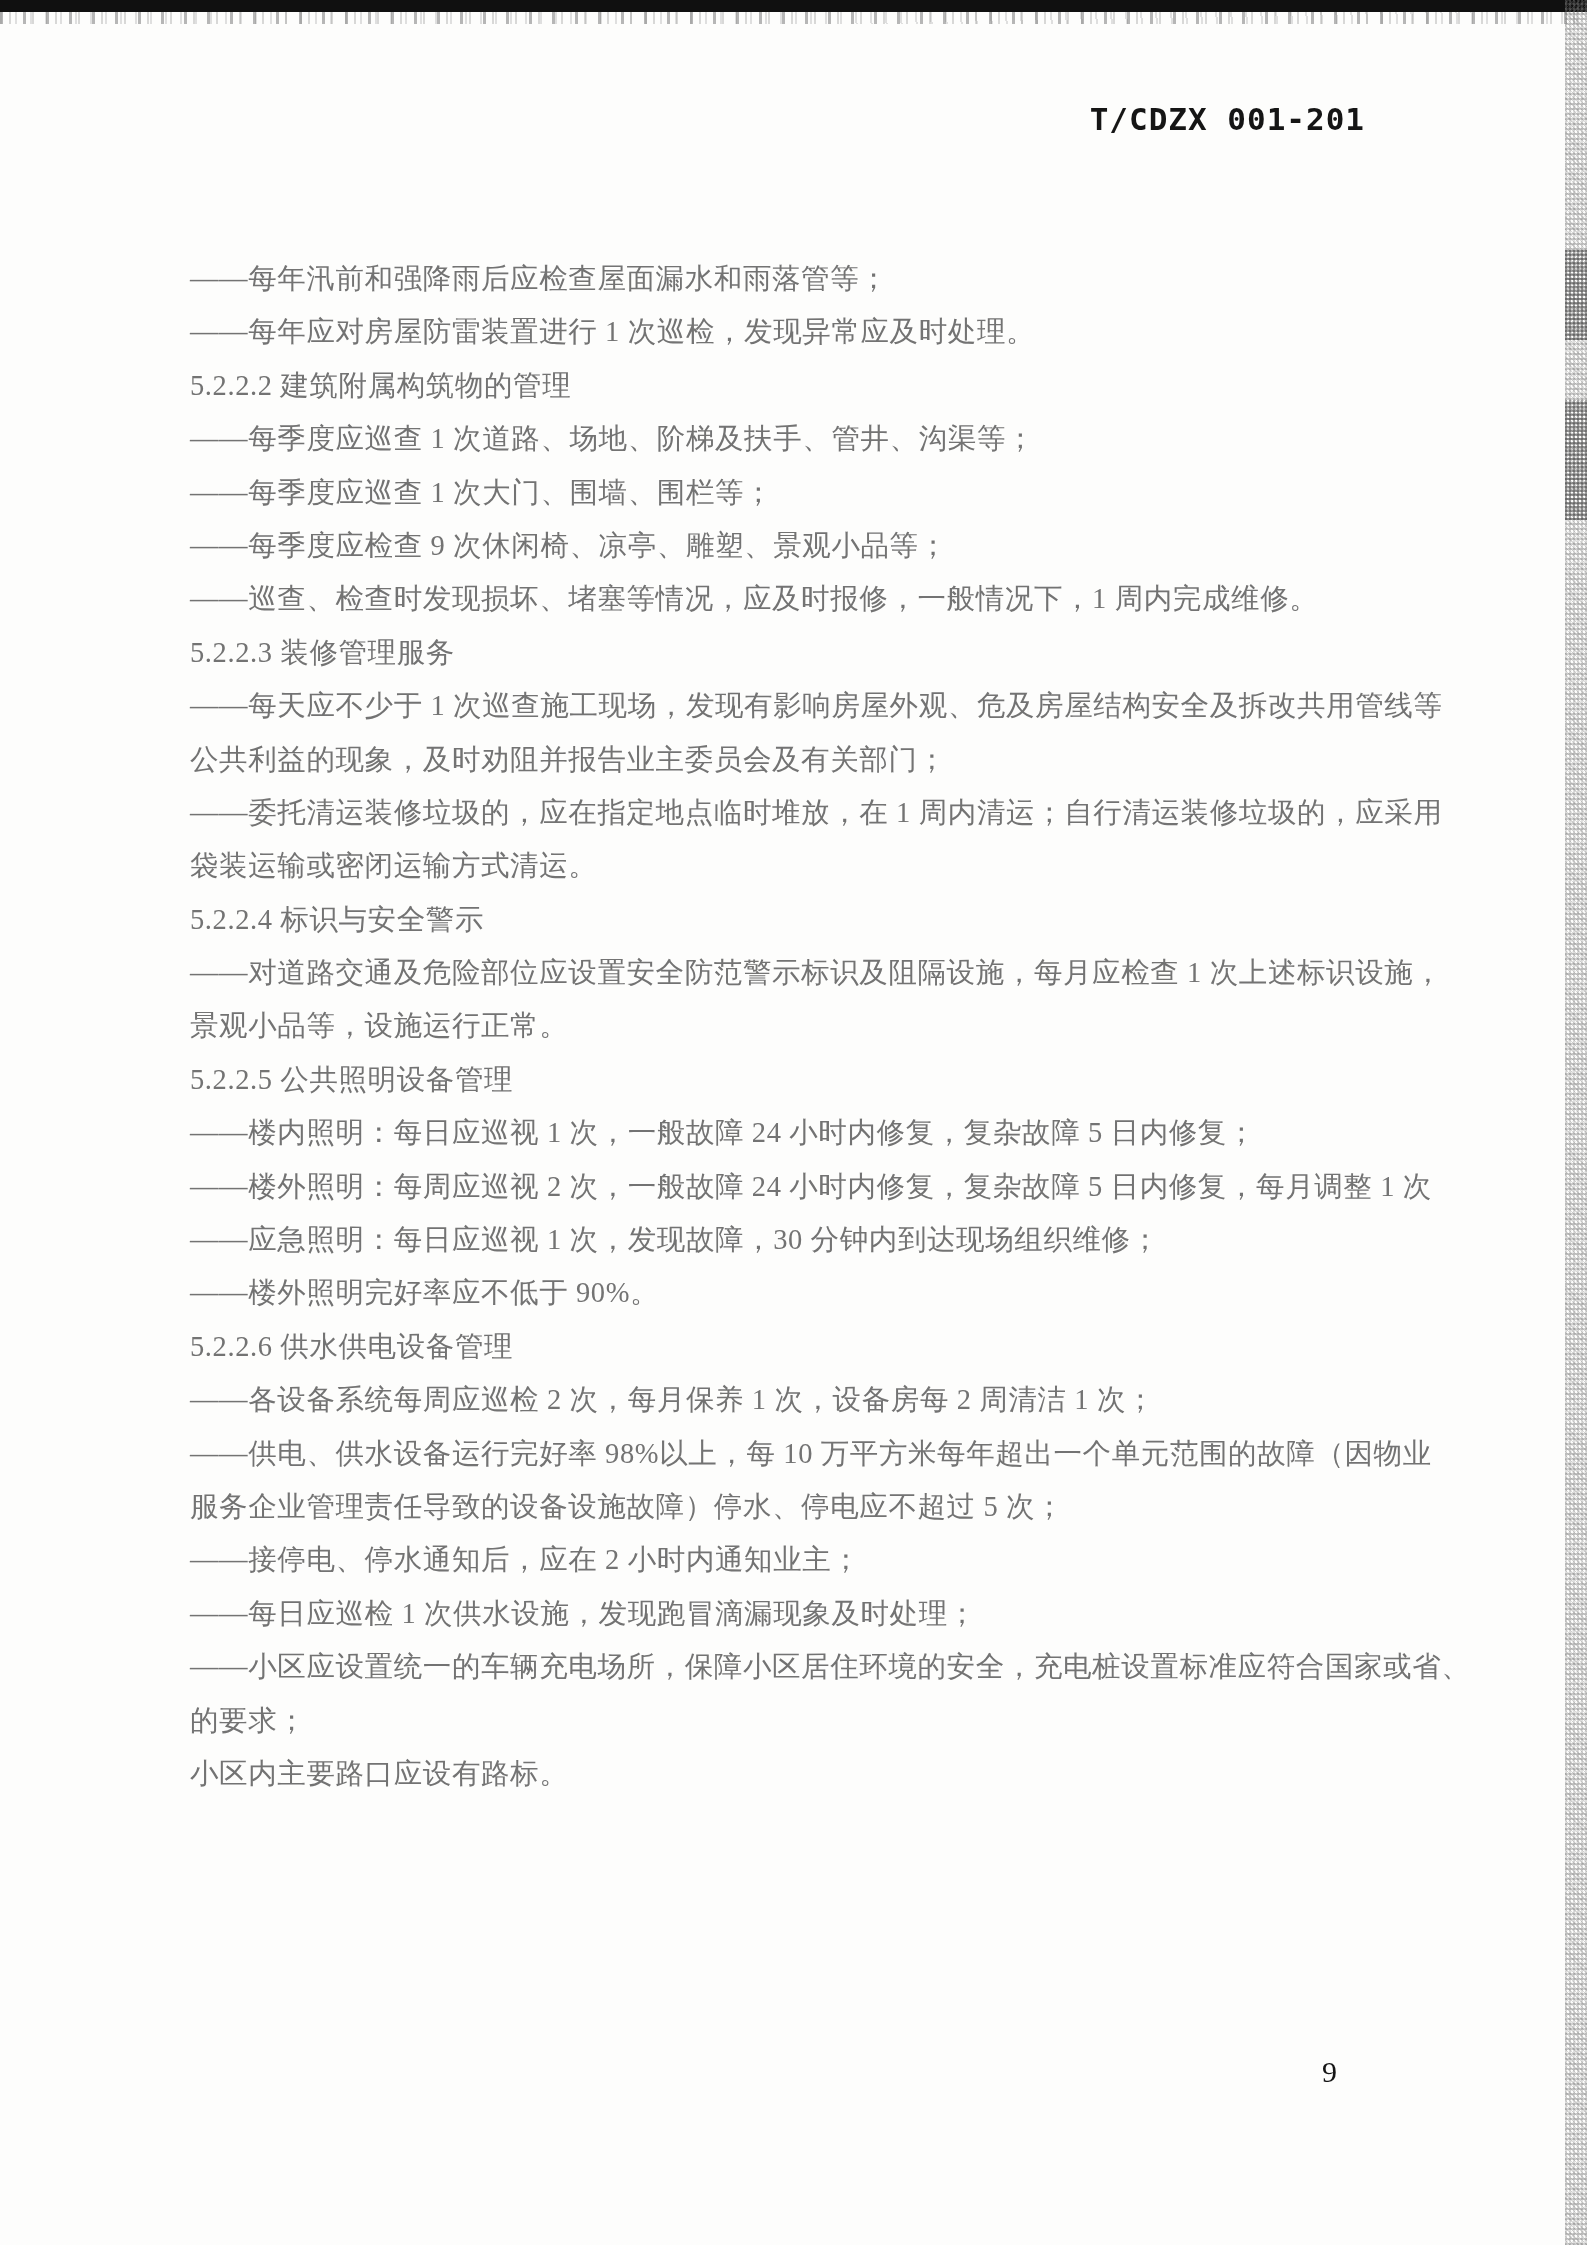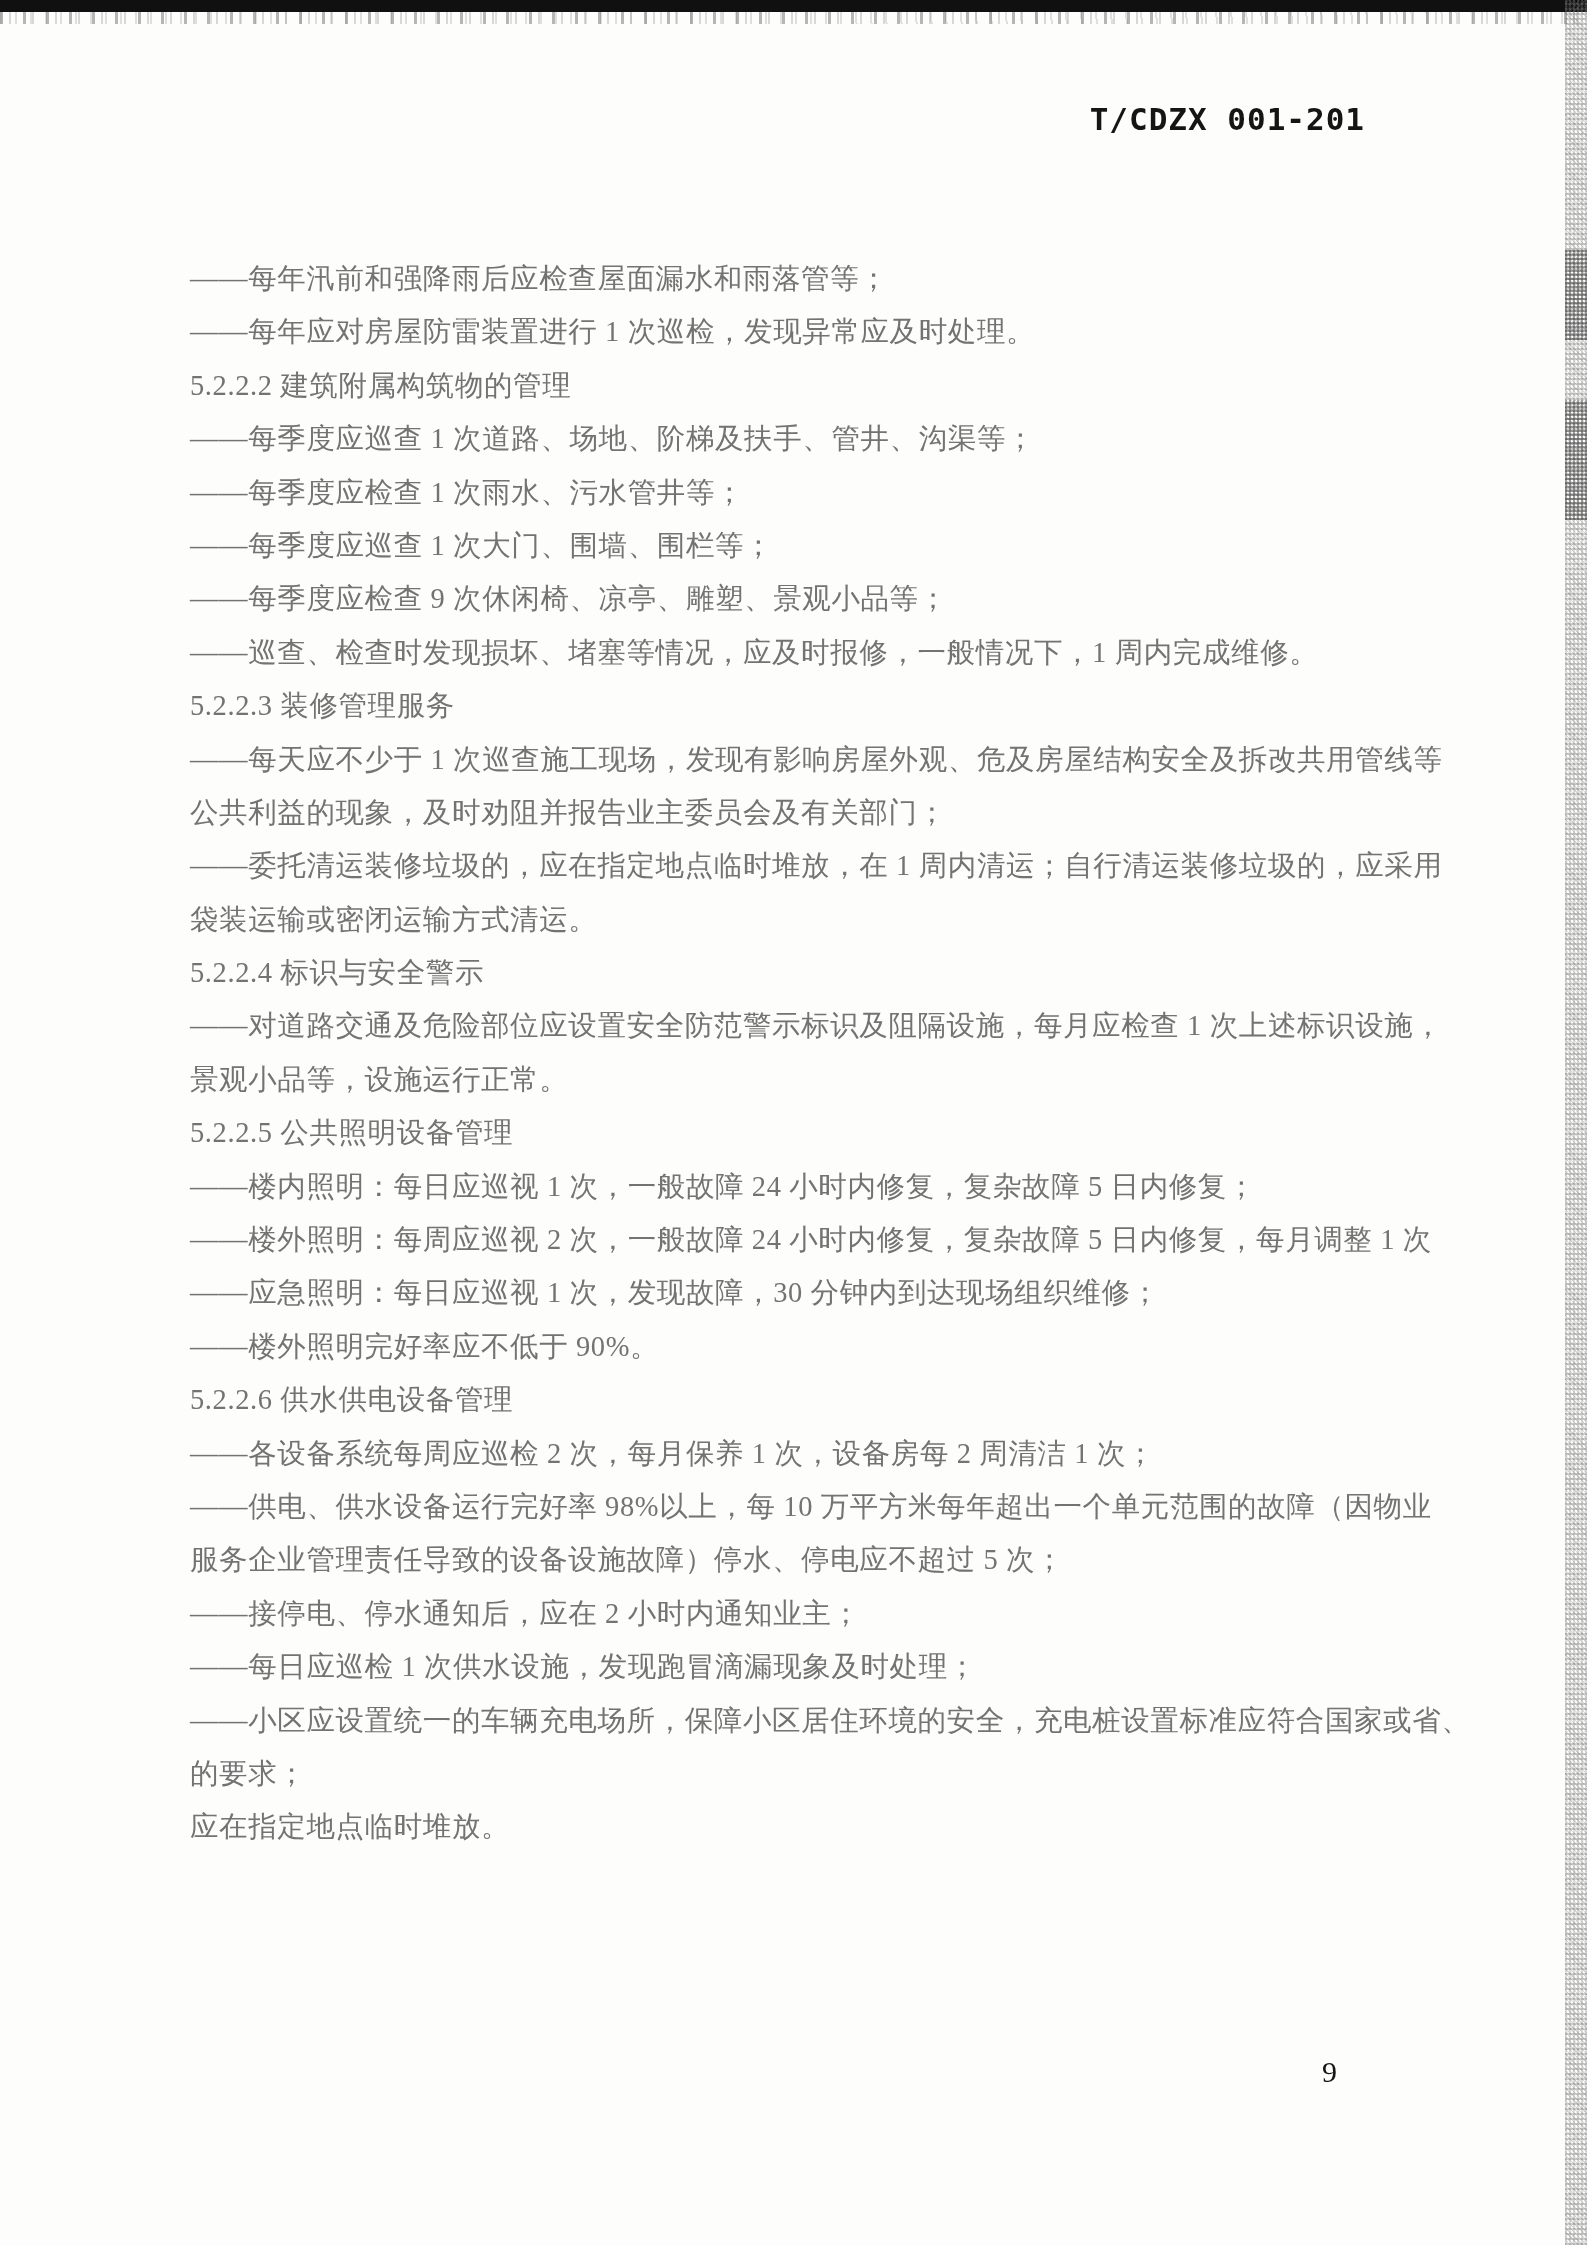--- a/index.html
+++ b/index.html
@@ -87,21 +87,20 @@
 <div class="right-noise-dark1"></div>
 <div class="right-noise-dark2"></div>
 
 <div class="doc-header">T/CDZX 001-201</div>
 
 <div class="content">
     <div class="text-line">——每年汛前和强降雨后应检查屋面漏水和雨落管等；</div>
     <div class="text-line">——每年应对房屋防雷装置进行 1 次巡检，发现异常应及时处理。</div>
     <div class="text-line">5.2.2.2  建筑附属构筑物的管理</div>
     <div class="text-line">——每季度应巡查 1 次道路、场地、阶梯及扶手、管井、沟渠等；</div>
-    <div class="text-line">——每季度应检查 1 次雨水、污水管井等；</div>
     <div class="text-line">——每季度应巡查 1 次大门、围墙、围栏等；</div>
     <div class="text-line">——每季度应检查 9 次休闲椅、凉亭、雕塑、景观小品等；</div>
     <div class="text-line">——巡查、检查时发现损坏、堵塞等情况，应及时报修，一般情况下，1 周内完成维修。</div>
     <div class="text-line">5.2.2.3  装修管理服务</div>
     <div class="text-line">——每天应不少于 1 次巡查施工现场，发现有影响房屋外观、危及房屋结构安全及拆改共用管线等</div>
     <div class="text-line">公共利益的现象，及时劝阻并报告业主委员会及有关部门；</div>
     <div class="text-line">——委托清运装修垃圾的，应在指定地点临时堆放，在 1 周内清运；自行清运装修垃圾的，应采用</div>
     <div class="text-line">袋装运输或密闭运输方式清运。</div>
     <div class="text-line">5.2.2.4  标识与安全警示</div>
     <div class="text-line">——对道路交通及危险部位应设置安全防范警示标识及阻隔设施，每月应检查 1 次上述标识设施，</div>
@@ -112,16 +111,16 @@
     <div class="text-line">——应急照明：每日应巡视 1 次，发现故障，30 分钟内到达现场组织维修；</div>
     <div class="text-line">——楼外照明完好率应不低于 90%。</div>
     <div class="text-line">5.2.2.6  供水供电设备管理</div>
     <div class="text-line">——各设备系统每周应巡检 2 次，每月保养 1 次，设备房每 2 周清洁 1 次；</div>
     <div class="text-line">——供电、供水设备运行完好率 98%以上，每 10 万平方米每年超出一个单元范围的故障（因物业</div>
     <div class="text-line">服务企业管理责任导致的设备设施故障）停水、停电应不超过 5 次；</div>
     <div class="text-line">——接停电、停水通知后，应在 2 小时内通知业主；</div>
     <div class="text-line">——每日应巡检 1 次供水设施，发现跑冒滴漏现象及时处理；</div>
     <div class="text-line">——小区应设置统一的车辆充电场所，保障小区居住环境的安全，充电桩设置标准应符合国家或省、</div>
     <div class="text-line">的要求；</div>
-    <div class="text-line">应在指定地点临时堆放。</div>
+    <div class="text-line">小区内主要路口应设有路标。</div>
   </div>
 
 <div class="page-number">9</div>
 
 </body></html>

